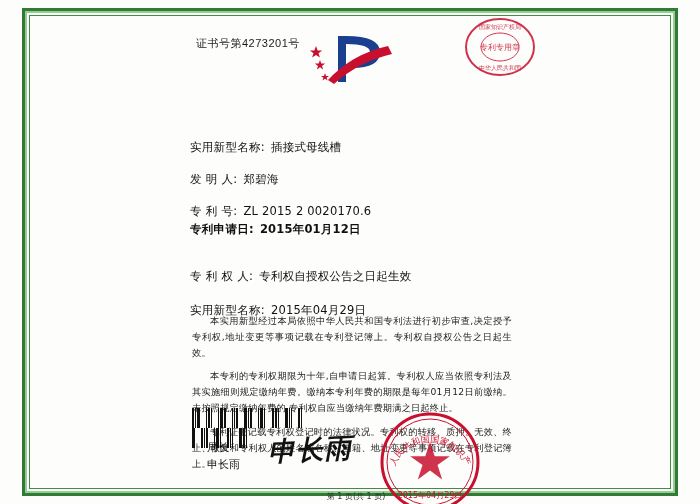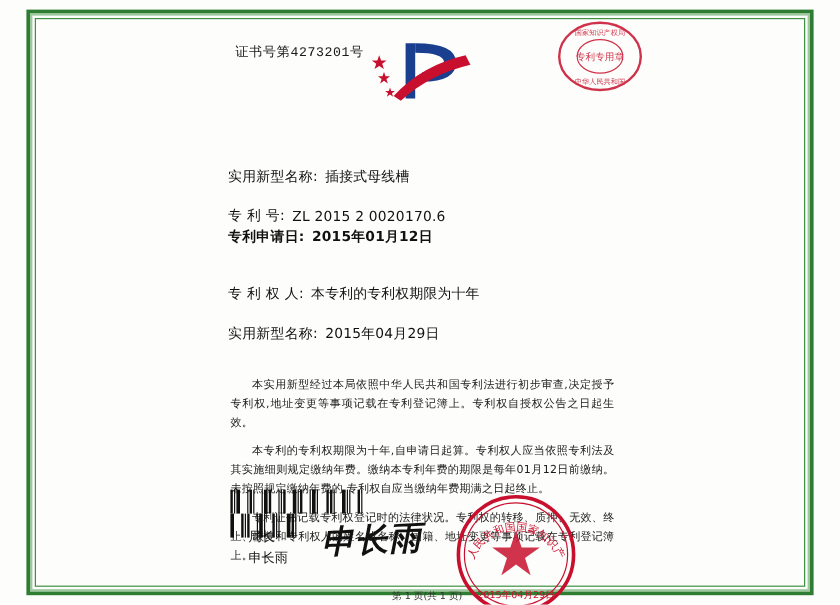--- a/index.html
+++ b/index.html
@@ -45,21 +45,21 @@
     opacity: .55;
   }
   
   .cert-no {
     position: absolute;
     left: 196px;
     top: 36px;
     font-size: 11px;
     color: #1a1a1a;
     letter-spacing: .5px;
-    font-family: Liberation Mono, monospace;
+    font-family: Liberation Sans, sans-serif;
     text-align: center;
   }
   
   .logo {
     position: absolute;
     left: 308px;
     top: 30px;
     width: 92px;
     height: 58px;
   }
@@ -87,21 +87,21 @@
   }
   
   .fields {
     position: absolute;
     left: 190px;
     top: 140px;
     width: 330px;
   }
   .field-row {
     display: flex;
-    align-items: flex-end;
+    align-items: flex-start;
     margin-bottom: 14px;
     font-size: 11.5px;
     color: #111;
   }
   .field-label {
     white-space: nowrap;
     letter-spacing: .3px;
   }
   .field-value {
     margin-left: 6px;
@@ -217,31 +217,35 @@
       <text x="38" y="54" font-size="6" fill="#c8102e" text-anchor="middle" font-family="DejaVu Sans, sans-serif">中华人民共和国</text>
     </svg>
   </div>
 
 
   <div class="fields">
     <div class="field-row r1">
       <span class="field-label">实用新型名称:</span>
       <span class="field-value">插接式母线槽</span>
     </div>
+    <div class="field-row r2">
+      <span class="field-label">发 明 人:</span>
+      <span class="field-value">郑碧海</span>
+    </div>
     <div class="field-row r3">
       <span class="field-label">专 利 号:</span>
       <span class="field-value">ZL 2015 2 0020170.6</span>
     </div>
     <div class="field-row r4">
       <span class="field-label">专利申请日:</span>
       <span class="field-value">2015年01月12日</span>
     </div>
     <div class="field-row r5">
       <span class="field-label">专 利 权 人:</span>
-      <span class="field-value">本专利的专利权期限为十年</span>
+      <span class="field-value">专利权自授权公告之日起生效</span>
     </div>
     <div class="field-row r6">
       <span class="field-label">实用新型名称:</span>
       <span class="field-value">2015年04月29日</span>
     </div>
   </div>
 
   <div class="body-text">
     <p>本实用新型经过本局依照中华人民共和国专利法进行初步审查,决定授予专利权,地址变更等事项记载在专利登记簿上。专利权自授权公告之日起生效。</p>
     <p>本专利的专利权期限为十年,自申请日起算。专利权人应当依照专利法及其实施细则规定缴纳年费。缴纳本专利年费的期限是每年01月12日前缴纳。未按照规定缴纳年费的,专利权自应当缴纳年费期满之日起终止。</p>

